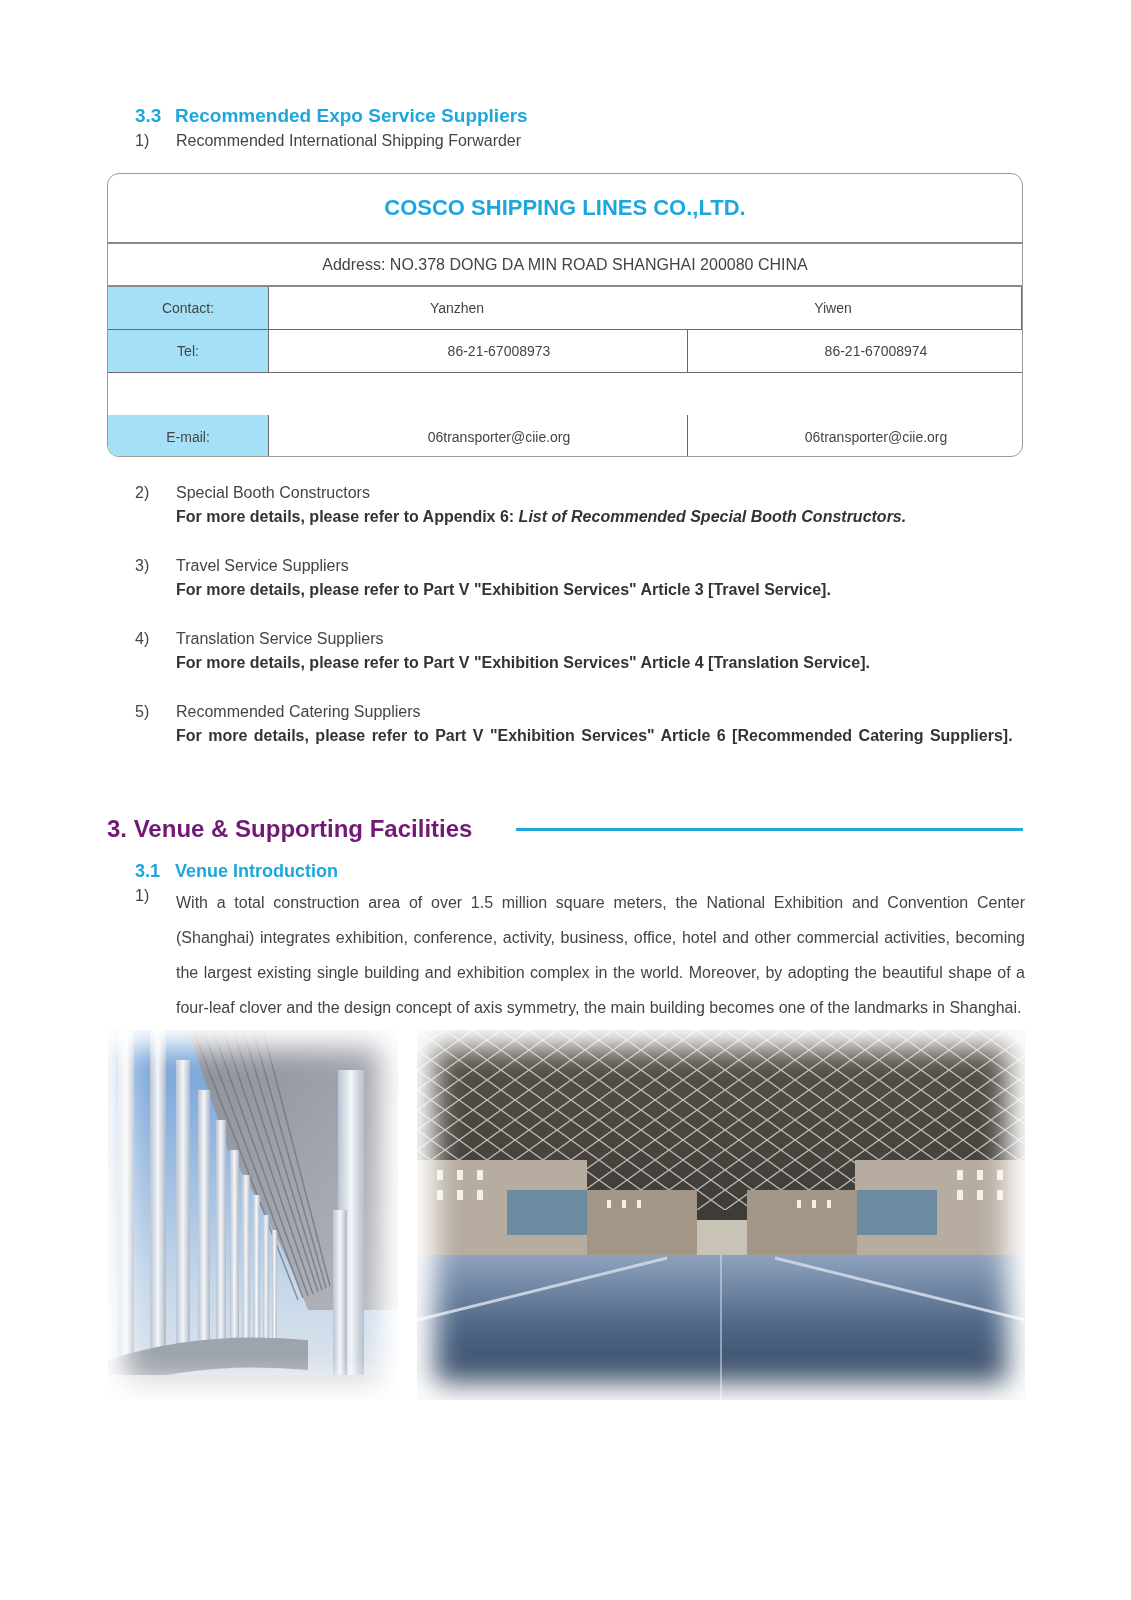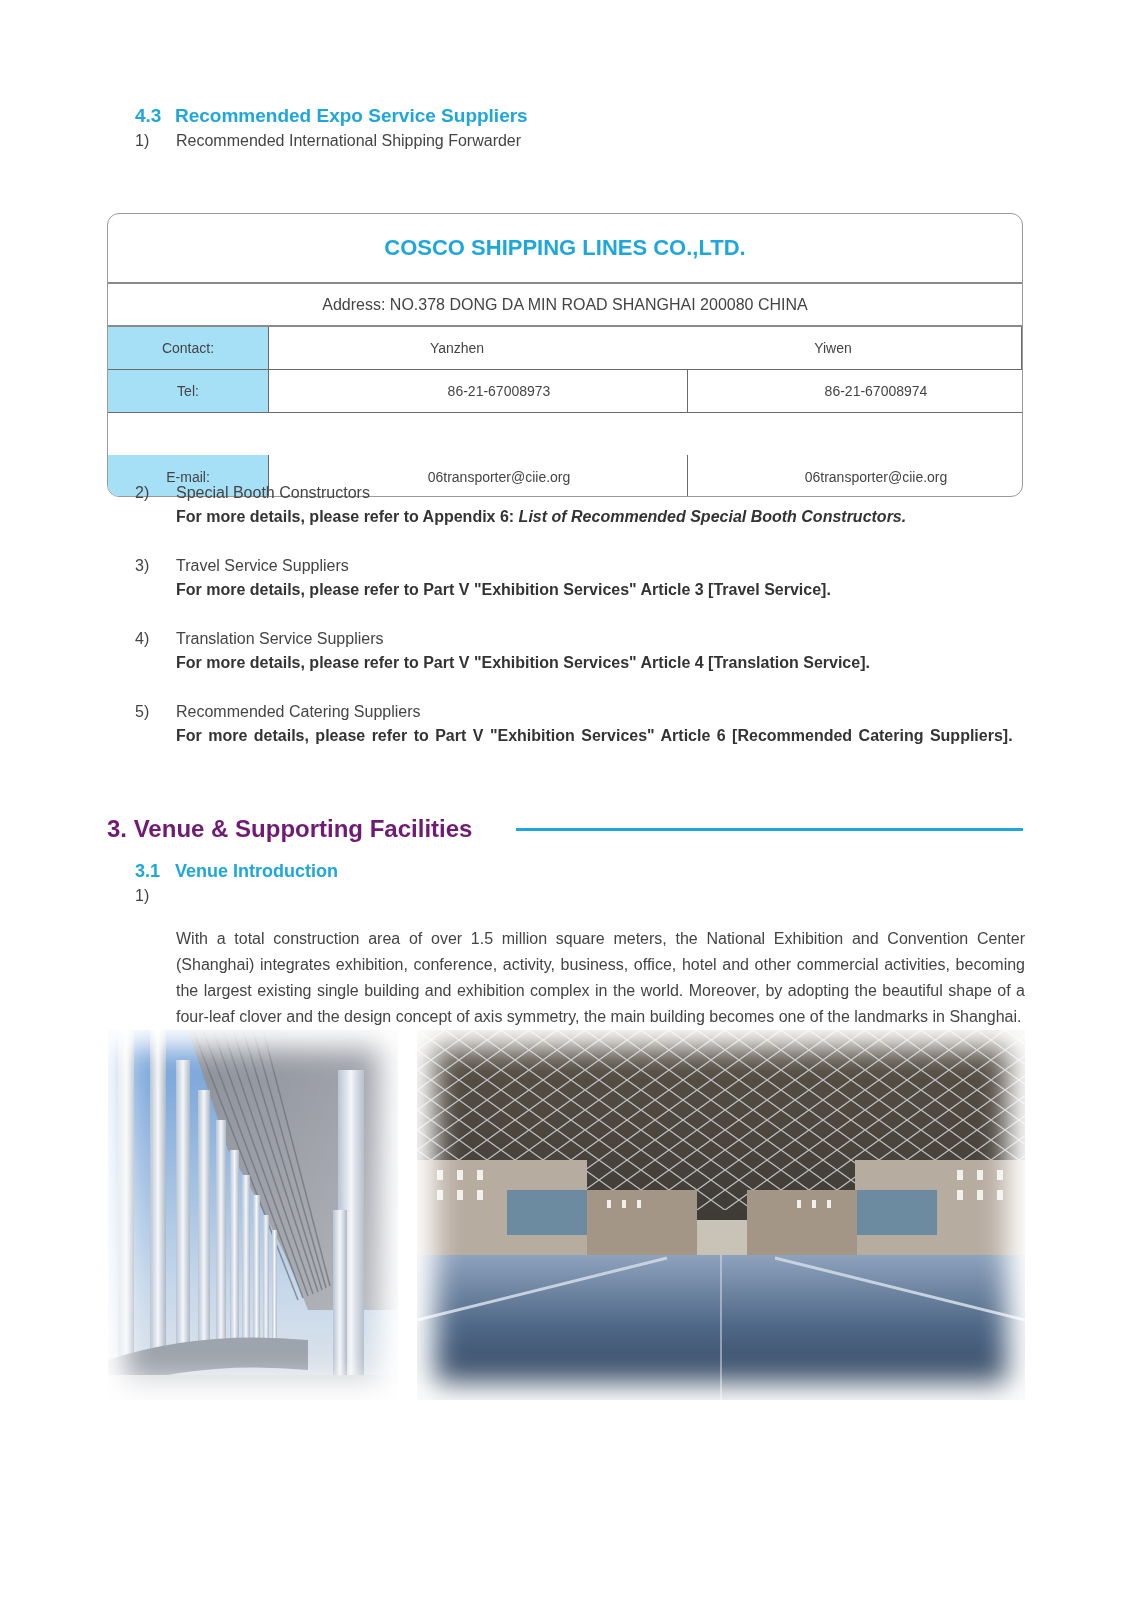--- a/index.html
+++ b/index.html
@@ -12,21 +12,21 @@
   .h2 .num { display: inline-block; width: 40px; }
   .item { font-size: 16px; color: #444; }
   .item .num { position: absolute; left: 0; }
   .item .lbl { position: absolute; left: 41px; white-space: nowrap; }
   .ref { font-size: 16px; font-weight: bold; color: #333; line-height: 25px; }
   .ref i { font-style: italic; }
 
   
   .tbl {
     position: absolute; left: 107px; top: 173px; width: 916px; height: 284px;
-    border: 1px solid #9a9a9a; border-radius: 12px; overflow: hidden; box-sizing: border-box; margin-top: 40px;
+    border: 1px solid #9a9a9a; border-radius: 12px; overflow: hidden; box-sizing: border-box;
   }
   .tbl .company {
     position: absolute; left: 0; top: 0; width: 100%; height: 70px;
     display: flex; align-items: center; justify-content: center;
     color: #1ea7dc; font-weight: bold; font-size: 22px;
     border-bottom: 2px solid #8a8a8a; box-sizing: border-box;
   }
   .tbl .address {
     position: absolute; left: 0; top: 70px; width: 100%; height: 43px;
     display: flex; align-items: center; justify-content: center;
@@ -41,34 +41,34 @@
   .tbl .cell {
     display: flex; align-items: center; justify-content: center;
     font-size: 14px; color: #444; box-sizing: border-box; height: 100%;
   }
   .tbl .cell.head { width: 161px; background: #a6e0f7; border-right: 1px solid #6a6a6a; }
   .tbl .cell.c1 { width: 377px; border-right: 1px solid #6a6a6a; }
   .tbl .cell.c2 { flex: 1; }
 
   .rule { position: absolute; left: 516px; top: 828px; width: 507px; height: 3px; background: #1ea7dc; }
   .big { font-size: 24px; font-weight: bold; color: #701a75; }
-  .para { font-size: 16px; color: #444; line-height: 26px; text-align: justify; text-align-last: left; margin-top: 41px; }
+  .para { font-size: 16px; color: #444; line-height: 35px; text-align: justify; text-align-last: left; }
 
   
   .photo { position: absolute; overflow: hidden; }
   .photo::after {
     content: ""; position: absolute; inset: 0;
     box-shadow: inset 0 0 28px 18px #ffffff;
   }
 </style>
 </head>
 <body>
 
 <div class="abs h2" style="left:135px; top:105px;">
-  <span class="num">4.3</span><span>Recommended Expo Service Suppliers</span>
+  <span class="num">3.3</span><span>Recommended Expo Service Suppliers</span>
 </div>
 
 <div class="abs item" style="left:135px; top:132px; width:880px; height:20px;">
   <span class="num">1)</span>
   <span class="lbl">Recommended International Shipping Forwarder</span>
 </div>
 
 <div class="tbl">
   <div class="company">COSCO SHIPPING LINES CO.,LTD.</div>
   <div class="address">Address: NO.378 DONG DA MIN ROAD SHANGHAI 200080 CHINA</div>

